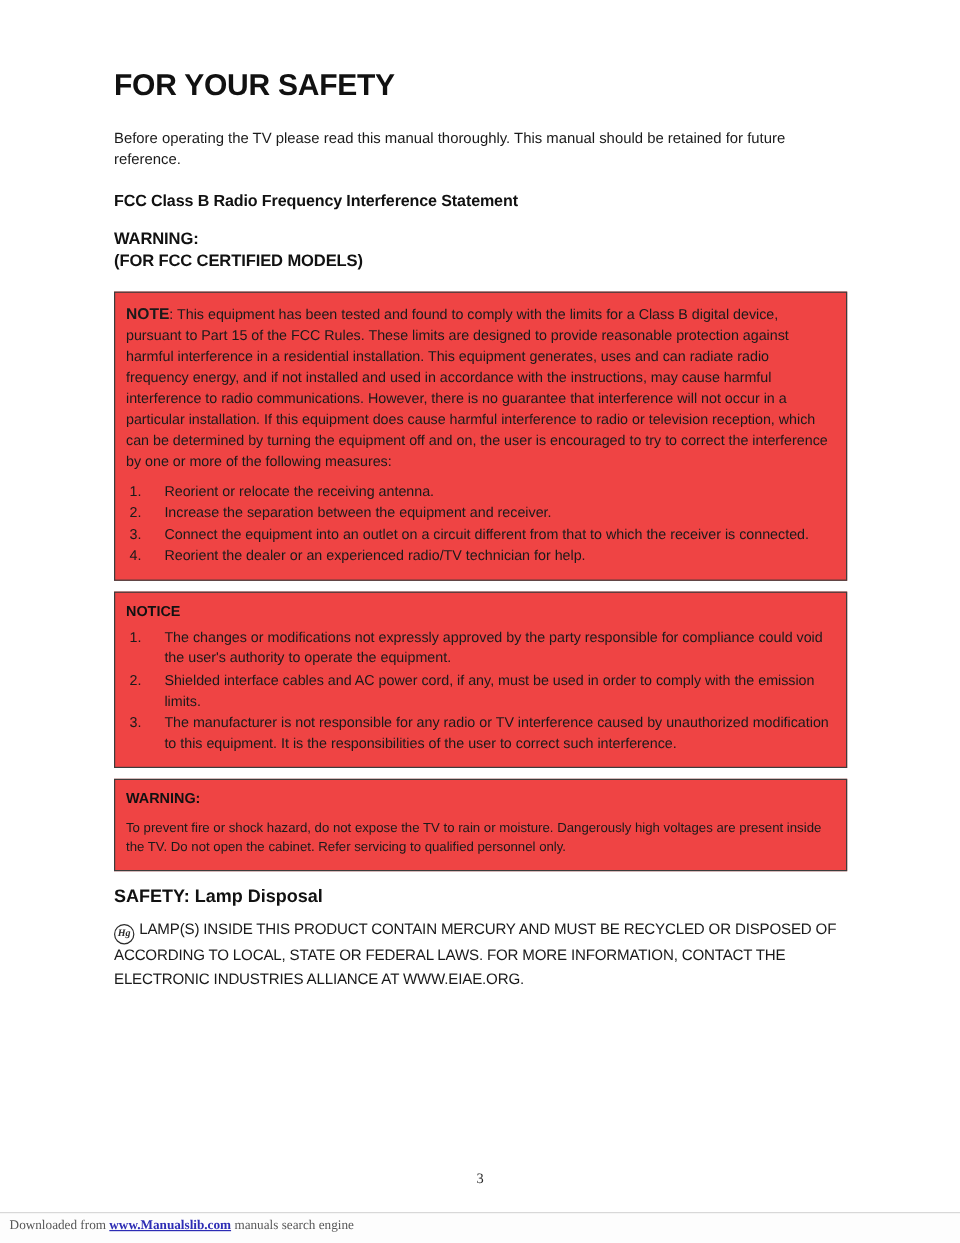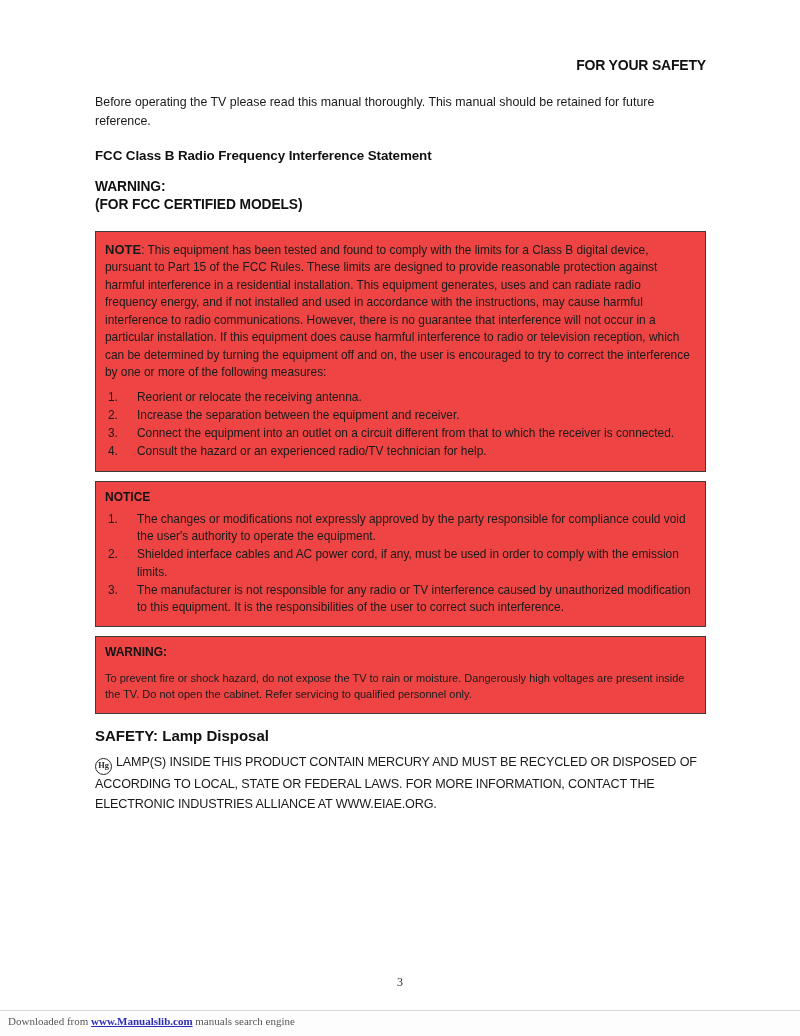--- a/index.html
+++ b/index.html
@@ -25,27 +25,26 @@
   }
 
   .content {
     position: absolute;
     left: 95px;
     top: 58px;
     width: 611px;
   }
 
   h1.doc-title {
-    font-size: 14px;
+    font-size: 25px;
     font-weight: bold;
     letter-spacing: -0.2px;
     margin: 0 0 20px 0;
     line-height: 1.1;
     color: #111;
-    text-align: right;
   }
 
   p.intro {
     font-size: 12.4px;
     line-height: 1.48;
     margin: 0 0 18px 0;
     color: #1a1a1a;
   }
 
   h2.sub-head {
@@ -149,20 +148,21 @@
     border-radius: 50%;
     font-size: 8.4px;
     font-weight: bold;
     line-height: 13px;
     text-align: center;
     vertical-align: -2px;
     margin-right: 4px;
     font-family: "Liberation Serif", serif;
     letter-spacing: 0;
     color: #2a2a2a;
+    font-style: italic;
   }
 
   .page-number {
     position: absolute;
     left: 0;
     top: 975px;
     width: 800px;
     text-align: center;
     font-size: 12px;
     font-family: "Liberation Serif", serif;
@@ -210,21 +210,21 @@
       <span class="l1">WARNING:</span>
       <span class="l2">(FOR FCC CERTIFIED MODELS)</span>
     </h2>
 
     <div class="box note-box">
       <p class="body"><b>NOTE</b><span>: </span><span>This equipment has been tested and found to comply with the limits for a Class B digital device, pursuant to Part 15 of the FCC Rules. These limits are designed to provide reasonable protection against harmful interference in a residential installation. This equipment generates, uses and can radiate radio frequency energy, and if not installed and used in accordance with the instructions, may cause harmful interference to radio communications. However, there is no guarantee that interference will not occur in a particular installation. If this equipment does cause harmful interference to radio or television reception, which can be determined by turning the equipment off and on, the user is encouraged to try to correct the interference by one or more of the following measures:</span></p>
       <ol class="num-list">
         <li><span class="num">1.</span><span>Reorient or relocate the receiving antenna.</span></li>
         <li><span class="num">2.</span><span>Increase the separation between the equipment and receiver.</span></li>
         <li><span class="num">3.</span><span>Connect the equipment into an outlet on a circuit different from that to which the receiver is connected.</span></li>
-        <li><span class="num">4.</span><span>Consult the hazard or an experienced radio/TV technician for help.</span></li>
+        <li><span class="num">4.</span><span>Reorient the dealer or an experienced radio/TV technician for help.</span></li>
       </ol>
     </div>
 
     <div class="box notice-box">
       <div class="box-title">NOTICE</div>
       <ol class="num-list">
         <li><span class="num">1.</span><span>The changes or modifications not expressly approved by the party responsible for compliance could void the user's authority to operate the equipment.</span></li>
         <li><span class="num">2.</span><span>Shielded interface cables and AC power cord, if any, must be used in order to comply with the emission limits.</span></li>
         <li><span class="num">3.</span><span>The manufacturer is not responsible for any radio or TV interference caused by unauthorized modification to this equipment. It is the responsibilities of the user to correct such interference.</span></li>
       </ol>

